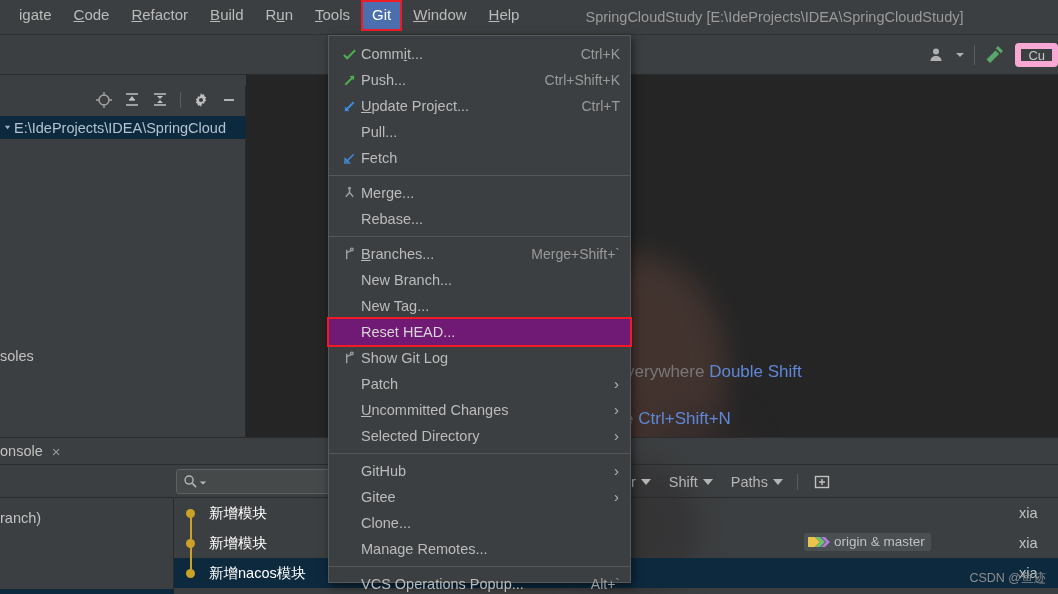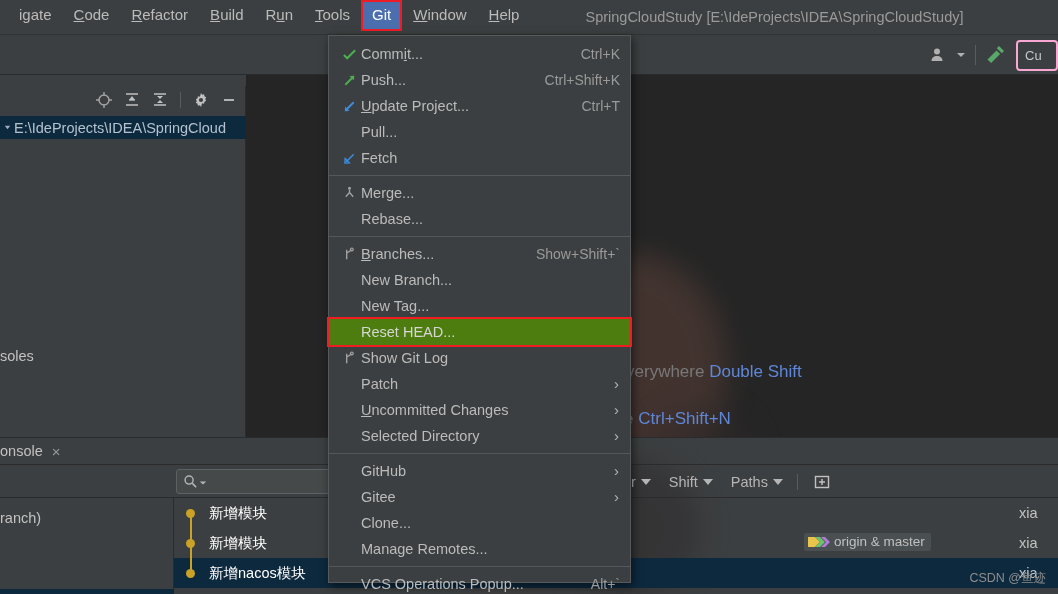--- a/index.html
+++ b/index.html
@@ -33,21 +33,21 @@
 
   
   .toolbar2 {
     position: absolute; left: 0; top: 35px; width: 1058px; height: 40px;
     background: #3c3f41; border-bottom: 1px solid #2b2b2b;
   }
   .tb-right { position: absolute; right: 0; top: 0; height: 40px; display: flex; align-items: center; gap: 0; }
   .tb-icon { width: 30px; height: 30px; display: flex; align-items: center; justify-content: center; }
   .tb-sep { width: 1px; height: 20px; background: #5a5d5f; margin: 0 6px; }
   .run-config {
-    height: 31px; min-width: 42px; border: 2px solid #f9a8d4; border-radius: 4px;
+    height: 24px; min-width: 42px; border: 6px solid #f9a8d4; border-radius: 4px;
     color: #c7c7c7; font-size: 13px; display: flex; align-items: center;
     padding: 0 7px; margin-left: 6px; overflow: hidden; white-space: nowrap;
   }
 
   
   .proj-pane {
     position: absolute; left: 0; top: 86px; width: 246px; height: 362px;
     background: #3c3f41; border-right: 1px solid #2b2b2b;
   }
   .proj-toolbar {
@@ -154,21 +154,21 @@
   }
   .mrow {
     position: relative; height: 26px; display: flex; align-items: center;
     padding-left: 8px; font-size: 14.5px; color: #bbbbbb; white-space: nowrap;
   }
   .mrow .ico { width: 24px; display: flex; align-items: center; justify-content: center; flex: 0 0 24px; }
   .mrow .txt { flex: 1 1 auto; }
   .mrow .accel { color: #9a9a9a; font-size: 14px; padding-right: 10px; }
   .mrow .sub { padding-right: 11px; color: #b5b5b5; font-size: 15px; line-height: 12px; }
   .mrow.highlight {
-    background: #4d7c0f; color: #d6d6d6;
+    background: #701a75; color: #d6d6d6;
     outline: 2px solid #ee1c25; outline-offset: 0px;
   }
   .msep { height: 1px; background: #54585a; margin: 4px 0; }
 </style>
 </head>
 <body>
 
 <div id="app">
 
   <div class="editor">
@@ -440,21 +440,21 @@
     <div class="msep"></div>
 
     <div class="mrow">
       <span class="ico">
         <svg width="15" height="15" viewBox="0 0 16 16">
             <path d="M5 3v10M5 7c0-2 5-2 5-4" stroke="#a0a0a0" stroke-width="1.5" fill="none"></path>
             <circle cx="10.5" cy="2.6" r="1.5" fill="none" stroke="#a0a0a0" stroke-width="1.3"></circle>
           </svg>
       </span>
       <span class="txt"><u>B</u>ranches...</span>
-      <span class="accel">Show+Shift+`</span>
+      <span class="accel">Merge+Shift+`</span>
     </div>
 
     <div class="mrow">
       <span class="ico"></span>
       <span class="txt">New Branch...</span>
       <span class="accel"></span>
     </div>
 
     <div class="mrow">
       <span class="ico"></span>

